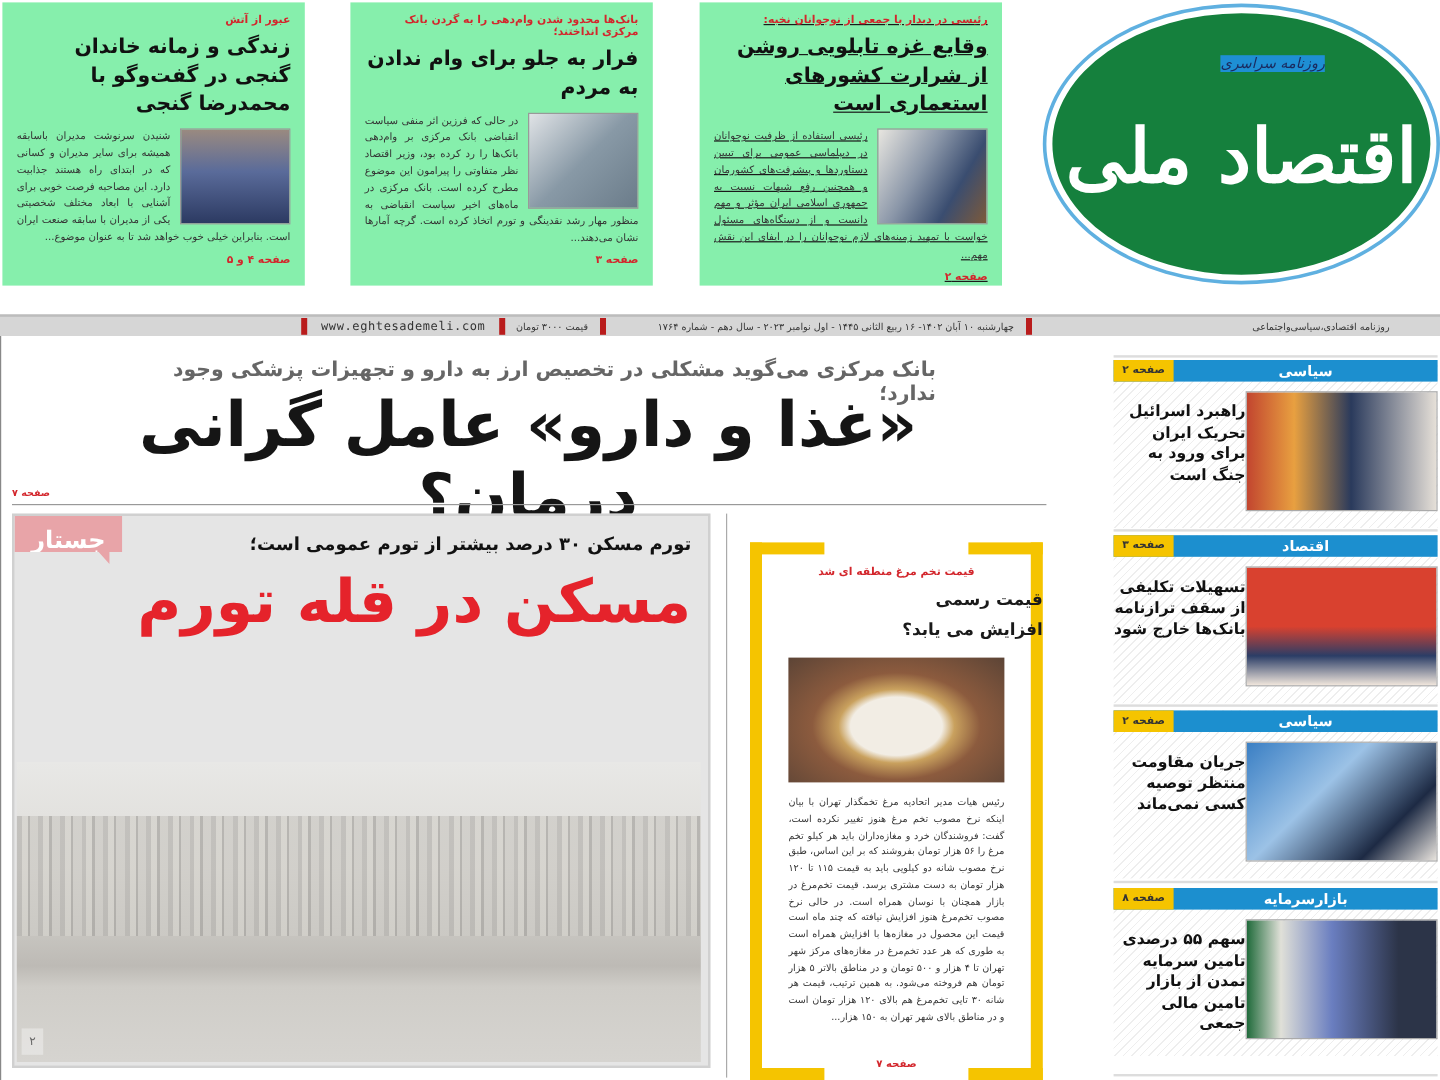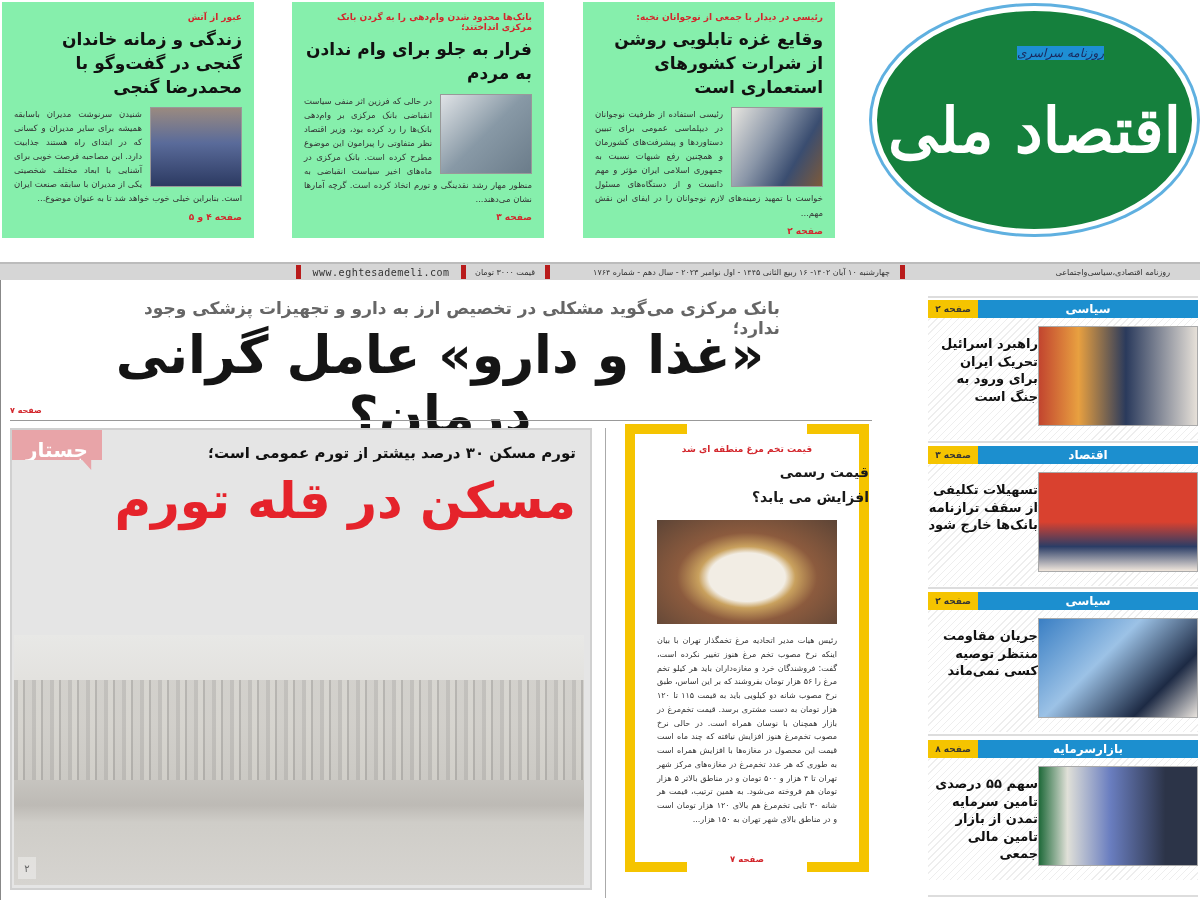--- a/index.html
+++ b/index.html
@@ -29,21 +29,21 @@
   
   .lead{left:10px;top:428px;width:582px;height:462px;background:#e5e5e5;border:2px solid #d0d0d0;overflow:hidden}
   .lead .kick{position:absolute;right:14px;top:14px;font-size:15px;font-weight:bold;color:#111}
   .lead .big{position:absolute;right:14px;top:42px;font-size:50px;font-weight:900;color:#e5232b}
   .lead .tag{position:absolute;left:0;top:0;width:90px;height:40px;background:#e8a4a8;color:#fff;font-size:20px;font-weight:bold;display:flex;align-items:center;justify-content:center;clip-path:polygon(0 0,100% 0,100% 75%,88% 75%,88% 100%,78% 75%,0 75%)}
   .photo{position:absolute;left:2px;top:205px;width:570px;height:250px;background:linear-gradient(#e8e8e6 0%,#dedcd8 35%,#c9c7c2 55%,#bdbab5 68%,#cfcdc8 75%,#d6d4d0 100%)}
   .city{position:absolute;left:0;top:18%;width:100%;height:40%;background:repeating-linear-gradient(90deg,#b8b6b2 0 4px,#d4d2cc 4px 9px,#a9a7a3 9px 11px,#cdcbc6 11px 18px);opacity:.75}
   .photo .num{position:absolute;left:4px;bottom:6px;width:18px;height:22px;background:rgba(255,255,255,.35);color:#666;font-size:10px;display:flex;align-items:center;justify-content:center}
   .vrule{left:605px;top:428px;width:1px;height:470px;background:#aaa}
   
-  .egg{left:625px;top:424px;width:244px;height:448px;background:#fff}
+  .egg{left:625px;top:452px;width:244px;height:448px;background:#fff}
   .egg .bar{position:absolute;background:#f5c400}
   .egg .kick{position:absolute;top:20px;width:100%;text-align:center;color:#d3262c;font-size:9px;font-weight:bold}
   .egg .title{position:absolute;top:36px;width:100%;text-align:right;font-size:14px;font-weight:bold;line-height:1.75}
   .egg .img{position:absolute;left:32px;top:96px;width:180px;height:104px;background:radial-gradient(ellipse at 50% 55%,#f2ede4 0 30%,#c9a15e 38%,#8c5b3e 55%,#5c4436 100%)}
   .egg .body{position:absolute;left:32px;top:210px;width:180px;font-size:8px;line-height:1.72;text-align:justify;color:#333}
   .egg .page{position:absolute;bottom:8px;width:100%;text-align:center;color:#d3262c;font-size:8.5px;font-weight:bold}
   
   .side{left:928px;width:270px;height:140px;background:repeating-linear-gradient(135deg,#fff 0 4px,#eeeeee 4px 5px)}
   .side .hdr{position:absolute;top:0;left:0;width:270px;height:18px;background:#1c8fcf;display:flex}
   .side .hdr .pg{width:50px;background:#f5c400;color:#333;font-size:9px;font-weight:bold;display:flex;align-items:center;justify-content:center;order:2}
@@ -64,35 +64,35 @@
 </div>
 
 <div class="teaser" style="left:292px;width:252px;">
   <div class="kicker">بانک‌ها محدود شدن وام‌دهی را به گردن بانک مرکزی انداختند؛</div>
   <div class="title">فرار به جلو برای وام ندادن به مردم</div>
   <div class="thumb" style="background:linear-gradient(135deg,#e0e3e6 0%,#8899a6 50%,#6b7c8a 100%)"></div>
   <div class="body">در حالی که فرزین اثر منفی سیاست انقباضی بانک مرکزی بر وام‌دهی بانک‌ها را رد کرده بود، وزیر اقتصاد نظر متفاوتی را پیرامون این موضوع مطرح کرده است. بانک مرکزی در ماه‌های اخیر سیاست انقباضی به منظور مهار رشد نقدینگی و تورم اتخاذ کرده است. گرچه آمارها نشان می‌دهند...</div>
   <div class="page">صفحه ۳</div>
 </div>
 
-<div class="teaser" style="left:583px;width:252px;">
+<div class="teaser" style="left:583px;width:252px;text-decoration:underline;">
   <div class="kicker">رئیسی در دیدار با جمعی از نوجوانان نخبه:</div>
   <div class="title">وقایع غزه تابلویی روشن از شرارت کشورهای استعماری است</div>
   <div class="thumb" style="background:linear-gradient(120deg,#e8e6e0 0%,#8a96a8 40%,#3a4d70 70%,#7d5a3a 100%)"></div>
   <div class="body">رئیسی استفاده از ظرفیت نوجوانان در دیپلماسی عمومی برای تبیین دستاوردها و پیشرفت‌های کشورمان و همچنین رفع شبهات نسبت به جمهوری اسلامی ایران مؤثر و مهم دانست و از دستگاه‌های مسئول خواست با تمهید زمینه‌های لازم نوجوانان را در ایفای این نقش مهم...</div>
   <div class="page">صفحه ۲</div>
 </div>
 
 <div class="abs logo">
   <span class="sub">روزنامه سراسری</span>
   <span class="main">اقتصاد ملی</span>
 </div>
 
 <div class="abs infobar">
-  <div class="seg" style="width:300px;justify-content:flex-start;padding-right:30px">روزنامه اقتصادی،سیاسی‌واجتماعی</div>
+  <div class="seg" style="width:345px;justify-content:flex-start;padding-right:42px">روزنامه اقتصادی،سیاسی‌واجتماعی</div>
   <div class="seg" style="width:355px">چهارشنبه ۱۰ آبان ۱۴۰۲- ۱۶ ربیع الثانی ۱۴۴۵ - اول نوامبر ۲۰۲۳ - سال دهم - شماره ۱۷۶۴</div>
   <div class="seg" style="width:84px">قیمت ۳۰۰۰ تومان</div>
   <div class="seg url" style="width:165px;justify-content:center">www.eghtesademeli.com</div>
 </div>
 <div class="abs leftrule"></div>
 
 <div class="abs supra">بانک مرکزی می‌گوید مشکلی در تخصیص ارز به دارو و تجهیزات پزشکی وجود ندارد؛</div>
 <div class="abs headline">«غذا و دارو» عامل گرانی درمان؟</div>
 <div class="abs h-page">صفحه ۷</div>
 <div class="abs hrule"></div>

